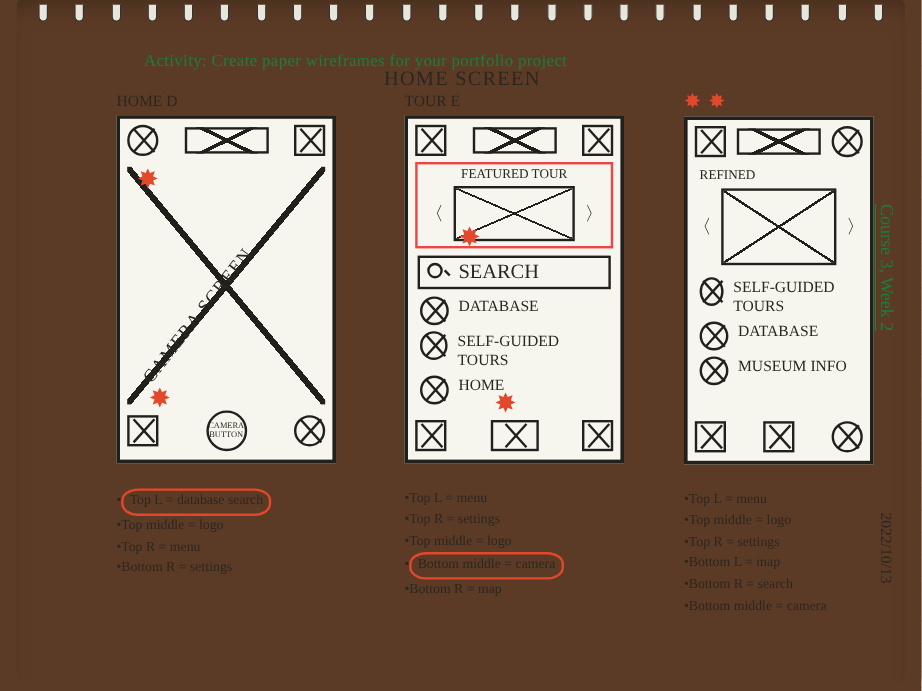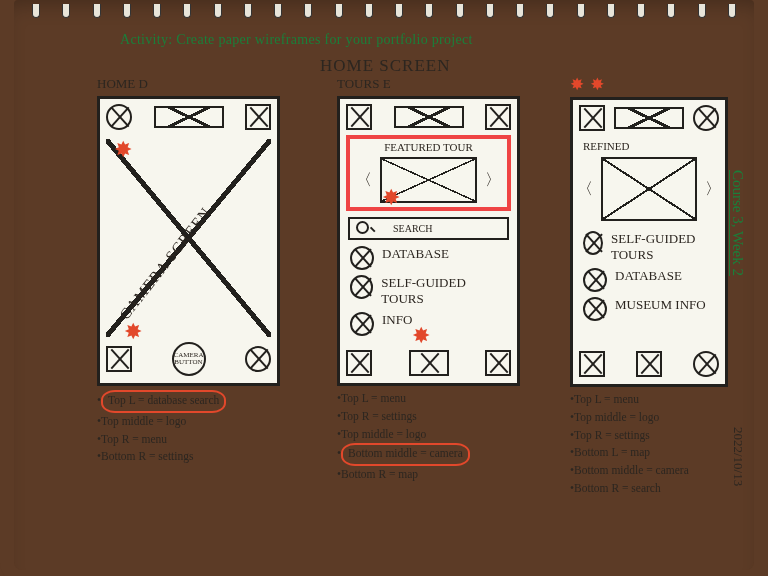--- a/index.html
+++ b/index.html
@@ -15,21 +15,21 @@
     }
     .desk   { position:absolute; inset:0; background:#5c3b26; z-index:-2; }
     .paper  { position:absolute; left:14px; right:14px; top:0; bottom:6px;
               background:transparent; border-radius:4px 4px 8px 8px;
               box-shadow: inset 0 14px 20px -10px #0004, 0 0 0 14px #5c3b26; }
     .spiral { position:absolute; top:4px; left:28px; right:28px; height:14px;
               display:flex; gap:14px; justify-content:space-around; }
     .spiral span{ width:8px; height:14px; border:1.5px solid #333; border-top:none;
                   border-radius:0 0 8px 8px; background:#e8e5da; }
 
-    .head-green { position:absolute; top:32px; left:120px; font-size:14px;
+    .head-green { position:absolute; top:44px; left:120px; font-size:14px;
                   color:#1a7f3a; letter-spacing:.3px; }
     .head-black { position:absolute; top:56px; left:320px; font-size:17px;
                   letter-spacing:1px; }
 
     .side-course { position:absolute; right:22px; top:170px; writing-mode:vertical-rl;
                    color:#1a7f3a; font-size:15px; text-decoration:underline; }
     .side-date   { position:absolute; right:22px; bottom:90px; writing-mode:vertical-rl;
                    font-size:13px; }
 
     .col { position:absolute; top:76px; width:225px;padding-left:42px; }
@@ -66,28 +66,28 @@
                  transform:rotate(-52deg); transform-origin:left bottom;
                  font-size:15px; letter-spacing:1px; }
 
     .cam-btn{ width:34px;height:34px;border:2px solid #22201d;border-radius:50%;
               font-size:7px; text-align:center; line-height:1; padding-top:8px; }
 
     .feature-lbl{ font-size:11px; text-align:center; padding:2px 0 0; }
     .carousel{ display:flex; align-items:center; margin:0 4px; }
     .chev{ font-size:16px; padding:0 2px; }
     .search{ margin:6px 8px; border:2px solid #22201d; padding:2px 6px;
-             font-size:10px; display:flex; gap:18px; align-items:center;}
+             font-size:17px; display:flex; gap:7px; align-items:flex-end;}
     .mag::before{content:"";display:inline-block;width:9px;height:9px;border:2px solid #22201d;border-radius:50%;}
     .mag::after{content:"";display:inline-block;width:6px;height:2px;background:#22201d;transform:rotate(45deg) translate(-2px,-3px);}
     .opt{ display:flex; align-items:flex-start; gap:8px; margin:5px 10px; font-size:13px;}
     .opt .ic{ width:24px;height:24px;}
     .featC-lbl{ font-size:11px; padding:4px 0 0 10px;}
 
-    .notes { margin-top:4px; font-size:11.5px; line-height:1.55; }
+    .notes { margin-top:21px; font-size:11.5px; line-height:1.55; }
     .notes .line{ white-space:pre; }
     .circ-red{ border:2px solid #e2482b; border-radius:14px/10px;
                display:inline-block; padding:0 5px 1px; }
 
     .star-pos{ position:absolute; color:#e2482b; font-size:22px; }
   </style>
 </head>
 <body>
 
 <div class="desk"></div>
@@ -144,28 +144,28 @@
   </div>
   <div class="notes">
     <div class="line">•<span class="circ-red">Top L = database search</span></div>
     <div class="line">•<span>Top middle = logo</span></div>
     <div class="line">•<span>Top R = menu</span></div>
     <div class="line">•<span>Bottom R = settings</span></div>
   </div>
 </div>
 
 <div class="col colB">
-  <div class="col-title">TOURS E</div>
+  <div class="col-title">TOUR E</div>
   <div class="frame">
     <div class="row">
       <span class="ic x"></span>
       <span class="logo"></span>
       <span class="ic x"></span>
     </div>
-    <div style="margin:0 6px;border:4px solid #ef4444;">
+    <div style="margin:0 6px;border:2px solid #ef4444;">
       <div class="feature-lbl">FEATURED TOUR</div>
       <div class="carousel">
         <span class="chev">〈</span>
         <div class="bigX box" style="height:46px"></div>
         <span class="chev">〉</span>
       </div>
     </div>
     <span class="star-pos" style="top:86px;left:42px">✸</span>
     <div class="search">
       <span class="mag"></span>
@@ -174,21 +174,21 @@
     <div class="opt">
       <span class="ic round x"></span>
       <span>DATABASE</span>
       </div>
     <div class="opt">
       <span class="ic round x"></span>
       <span>SELF-GUIDED TOURS</span>
       </div>
     <div class="opt">
       <span class="ic round x"></span>
-      <span>INFO</span>
+      <span>HOME</span>
       </div>
     <span class="star-pos" style="bottom:34px;left:72px">✸</span>
     <div class="row" style="position:absolute;left:0;right:0;bottom:2px;">
       <span class="ic x"></span>
       <span class="ic x" style="width:40px"></span>
       <span class="ic x"></span>
     </div>
   </div>
   <div class="notes">
     <div class="line">•<span>Top L = menu</span></div>
@@ -232,16 +232,16 @@
       <span class="ic x"></span>
       <span class="ic x"></span>
       <span class="ic round x"></span>
     </div>
   </div>
   <div class="notes">
     <div class="line">•<span>Top L = menu</span></div>
     <div class="line">•<span>Top middle = logo</span></div>
     <div class="line">•<span>Top R = settings</span></div>
     <div class="line">•<span>Bottom L = map</span></div>
+    <div class="line">•<span>Bottom R = search</span></div>
     <div class="line">•<span>Bottom middle = camera</span></div>
-    <div class="line">•<span>Bottom R = search</span></div>
   </div>
 </div>
 
 </body></html>

